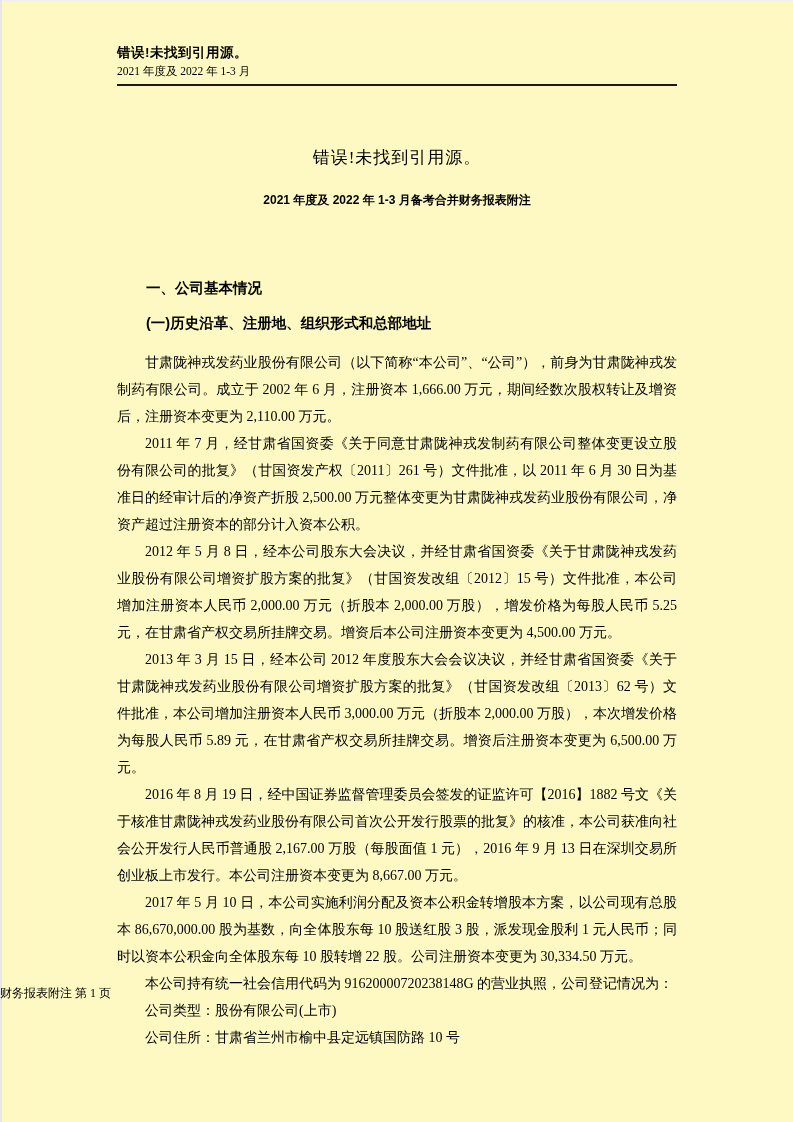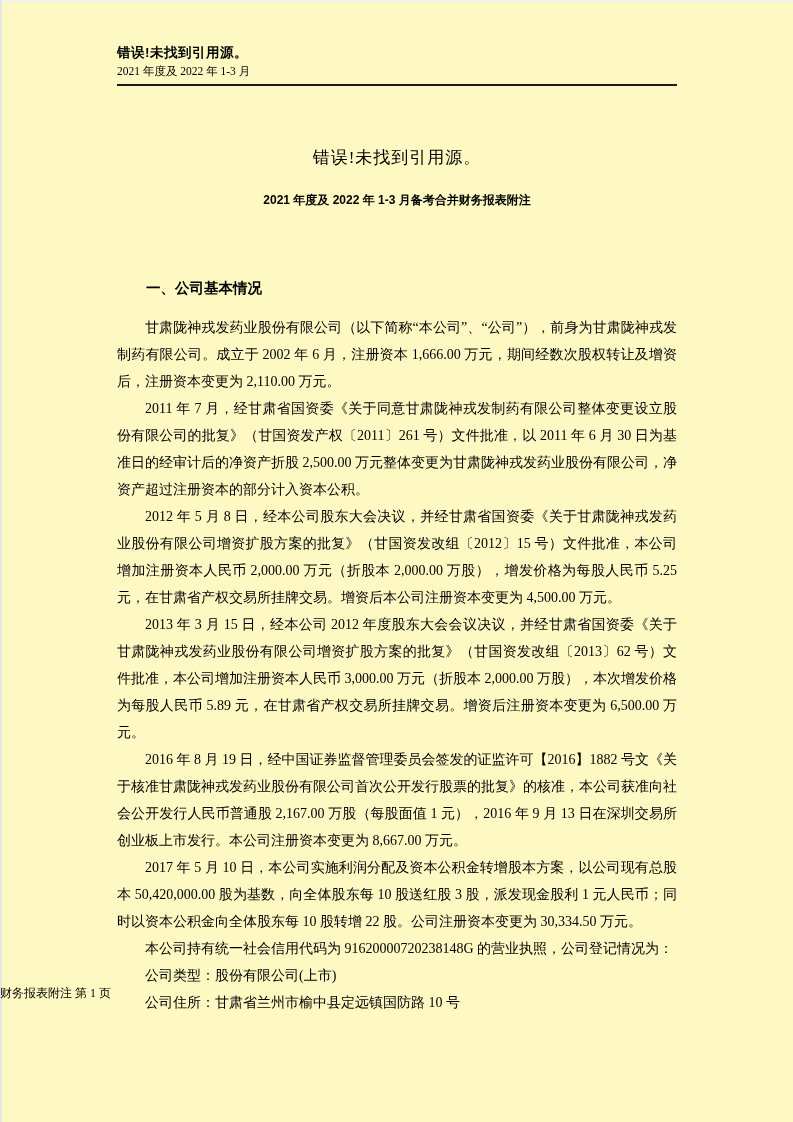--- a/index.html
+++ b/index.html
@@ -109,28 +109,29 @@
   <header class="doc-header">
     <div class="h-line1">错误!未找到引用源。</div>
     <div class="h-line2">2021 年度及 2022 年 1-3 月</div>
   </header>
 
   <main class="doc-content">
     <div class="title-plain">错误!未找到引用源。</div>
     <h1 class="title-main">2021 年度及 2022 年 1-3 月备考合并财务报表附注</h1>
 
     <h2 class="sec-heading">一、公司基本情况</h2>
+    <h3 class="subsec-heading">(一)历史沿革、注册地、组织形式和总部地址</h3>
 
     <div class="paragraphs">
       <p>甘肃陇神戎发药业股份有限公司（以下简称“本公司”、“公司”），前身为甘肃陇神戎发制药有限公司。成立于 2002 年 6 月，注册资本 1,666.00 万元，期间经数次股权转让及增资后，注册资本变更为 2,110.00 万元。</p>
       <p>2011 年 7 月，经甘肃省国资委《关于同意甘肃陇神戎发制药有限公司整体变更设立股份有限公司的批复》（甘国资发产权〔2011〕261 号）文件批准，以 2011 年 6 月 30 日为基准日的经审计后的净资产折股 2,500.00 万元整体变更为甘肃陇神戎发药业股份有限公司，净资产超过注册资本的部分计入资本公积。</p>
       <p>2012 年 5 月 8 日，经本公司股东大会决议，并经甘肃省国资委《关于甘肃陇神戎发药业股份有限公司增资扩股方案的批复》（甘国资发改组〔2012〕15 号）文件批准，本公司增加注册资本人民币 2,000.00 万元（折股本 2,000.00 万股），增发价格为每股人民币 5.25 元，在甘肃省产权交易所挂牌交易。增资后本公司注册资本变更为 4,500.00 万元。</p>
       <p>2013 年 3 月 15 日，经本公司 2012 年度股东大会会议决议，并经甘肃省国资委《关于甘肃陇神戎发药业股份有限公司增资扩股方案的批复》（甘国资发改组〔2013〕62 号）文件批准，本公司增加注册资本人民币 3,000.00 万元（折股本 2,000.00 万股），本次增发价格为每股人民币 5.89 元，在甘肃省产权交易所挂牌交易。增资后注册资本变更为 6,500.00 万元。</p>
       <p>2016 年 8 月 19 日，经中国证券监督管理委员会签发的证监许可【2016】1882 号文《关于核准甘肃陇神戎发药业股份有限公司首次公开发行股票的批复》的核准，本公司获准向社会公开发行人民币普通股 2,167.00 万股（每股面值 1 元），2016 年 9 月 13 日在深圳交易所创业板上市发行。本公司注册资本变更为 8,667.00 万元。</p>
-      <p>2017 年 5 月 10 日，本公司实施利润分配及资本公积金转增股本方案，以公司现有总股本 50,420,000.00 股为基数，向全体股东每 10 股送红股 3 股，派发现金股利 1 元人民币；同时以资本公积金向全体股东每 10 股转增 22 股。公司注册资本变更为 30,334.50 万元。</p>
+      <p>2017 年 5 月 10 日，本公司实施利润分配及资本公积金转增股本方案，以公司现有总股本 86,670,000.00 股为基数，向全体股东每 10 股送红股 3 股，派发现金股利 1 元人民币；同时以资本公积金向全体股东每 10 股转增 22 股。公司注册资本变更为 30,334.50 万元。</p>
       <p>本公司持有统一社会信用代码为 91620000720238148G 的营业执照，公司登记情况为：</p>
       <p>公司类型：股份有限公司(上市)</p>
       <p>公司住所：甘肃省兰州市榆中县定远镇国防路 10 号</p>
     </div>
   </main>
 
   <footer class="doc-footer">
     <span>财务报表附注 第 1 页</span>
   </footer>
 

